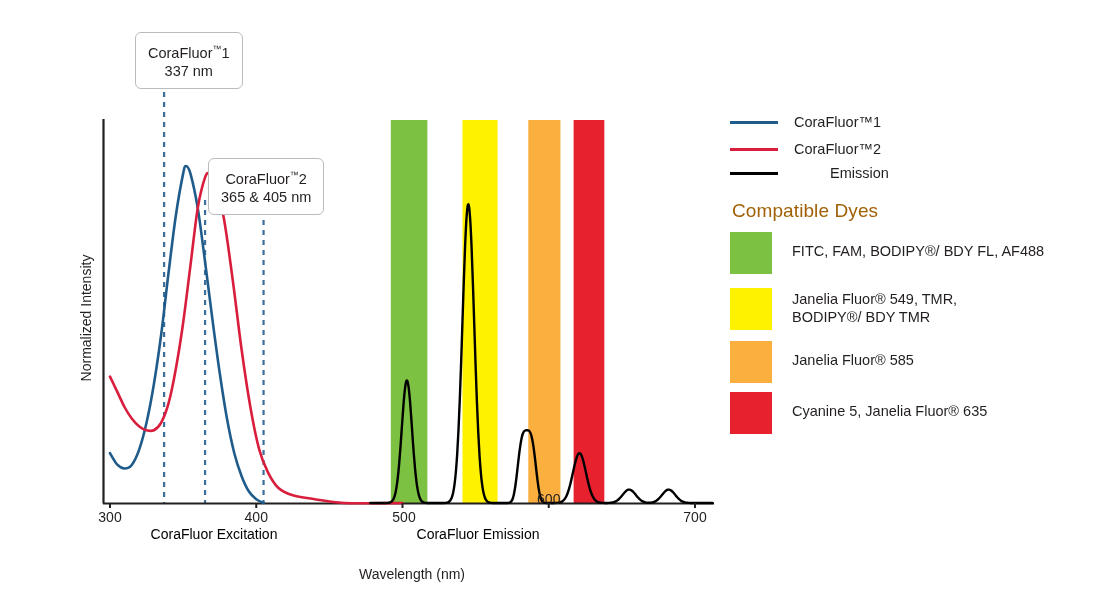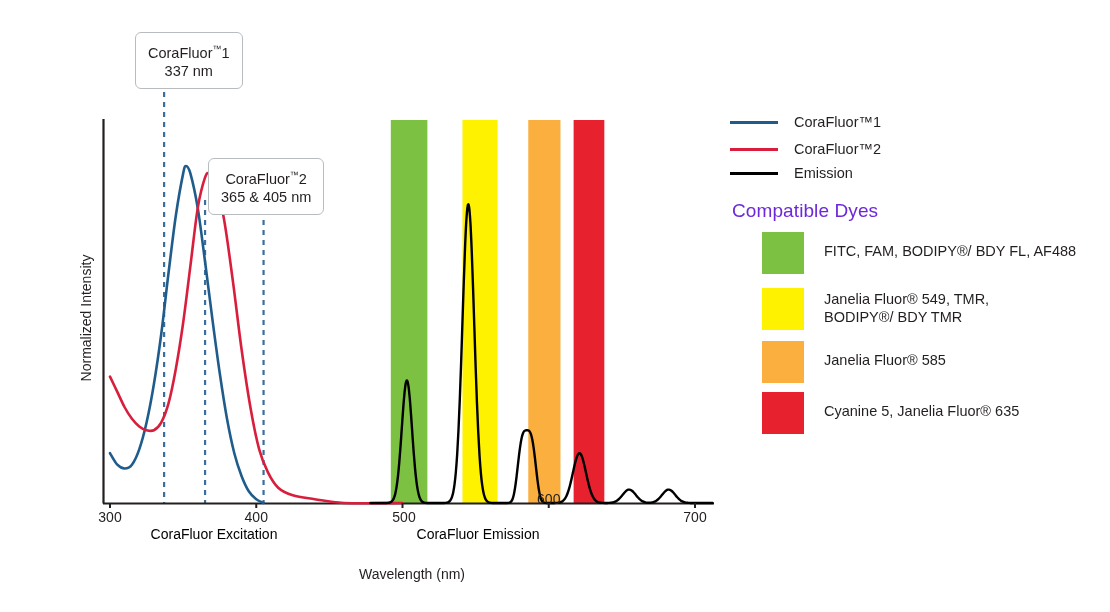--- a/index.html
+++ b/index.html
@@ -79,25 +79,25 @@
     left: 0px;
   }
   .curve-swatch { width: 48px; height: 3px; margin-right: 16px; flex: 0 0 48px; }
   .curve-label { font-size: 14.5px; color: #231f20; white-space: nowrap; }
 
   #legend-heading {
     position: absolute;
     left: 2px; top: 200px;
     font-size: 19px;
     font-weight: normal;
-    color: #6d28d9;
+    color: #a16207;
     letter-spacing: 0.1px;
   }
 
-  .dye-row { position: absolute; left: 0px; display: flex; align-items: flex-start; margin-left: 32px; }
+  .dye-row { position: absolute; left: 0px; display: flex; align-items: flex-start; }
   .dye-swatch { width: 42px; height: 42px; margin-right: 20px; flex: 0 0 42px; }
   .dye-label { font-size: 14.5px; line-height: 18px; color: #231f20; padding-top: 10px; white-space: pre-line; }
   .dye-label.two-line { padding-top: 2px; }
 </style>
 </head>
 <body>
 
 <div id="root">
 
   <div id="plot-area">
@@ -159,21 +159,21 @@
   <div id="right-panel">
     <div id="curve-legend">
         <div class="curve-legend-row" style="top: 114px;">
           <span class="curve-swatch" style="background: rgb(31, 92, 139);"></span>
           <span class="curve-label">CoraFluor™1</span>
         </div>
         <div class="curve-legend-row" style="top: 141px;">
           <span class="curve-swatch" style="background: rgb(216, 30, 60);"></span>
           <span class="curve-label">CoraFluor™2</span>
         </div>
-        <div class="curve-legend-row" style="top: 165px;">
+        <div class="curve-legend-row" style="top: 165px; gap: 36px;">
           <span class="curve-swatch" style="background: rgb(0, 0, 0);"></span>
           <span class="curve-label">Emission</span>
         </div>
       </div>
     <div id="legend-heading">Compatible Dyes</div>
     <div id="dye-legend">
         <div class="dye-row" style="top: 232px;">
           <span class="dye-swatch" style="background: rgb(125, 193, 66);"></span>
           <span class="dye-label">FITC, FAM, BODIPY®/ BDY FL, AF488</span>
         </div>

